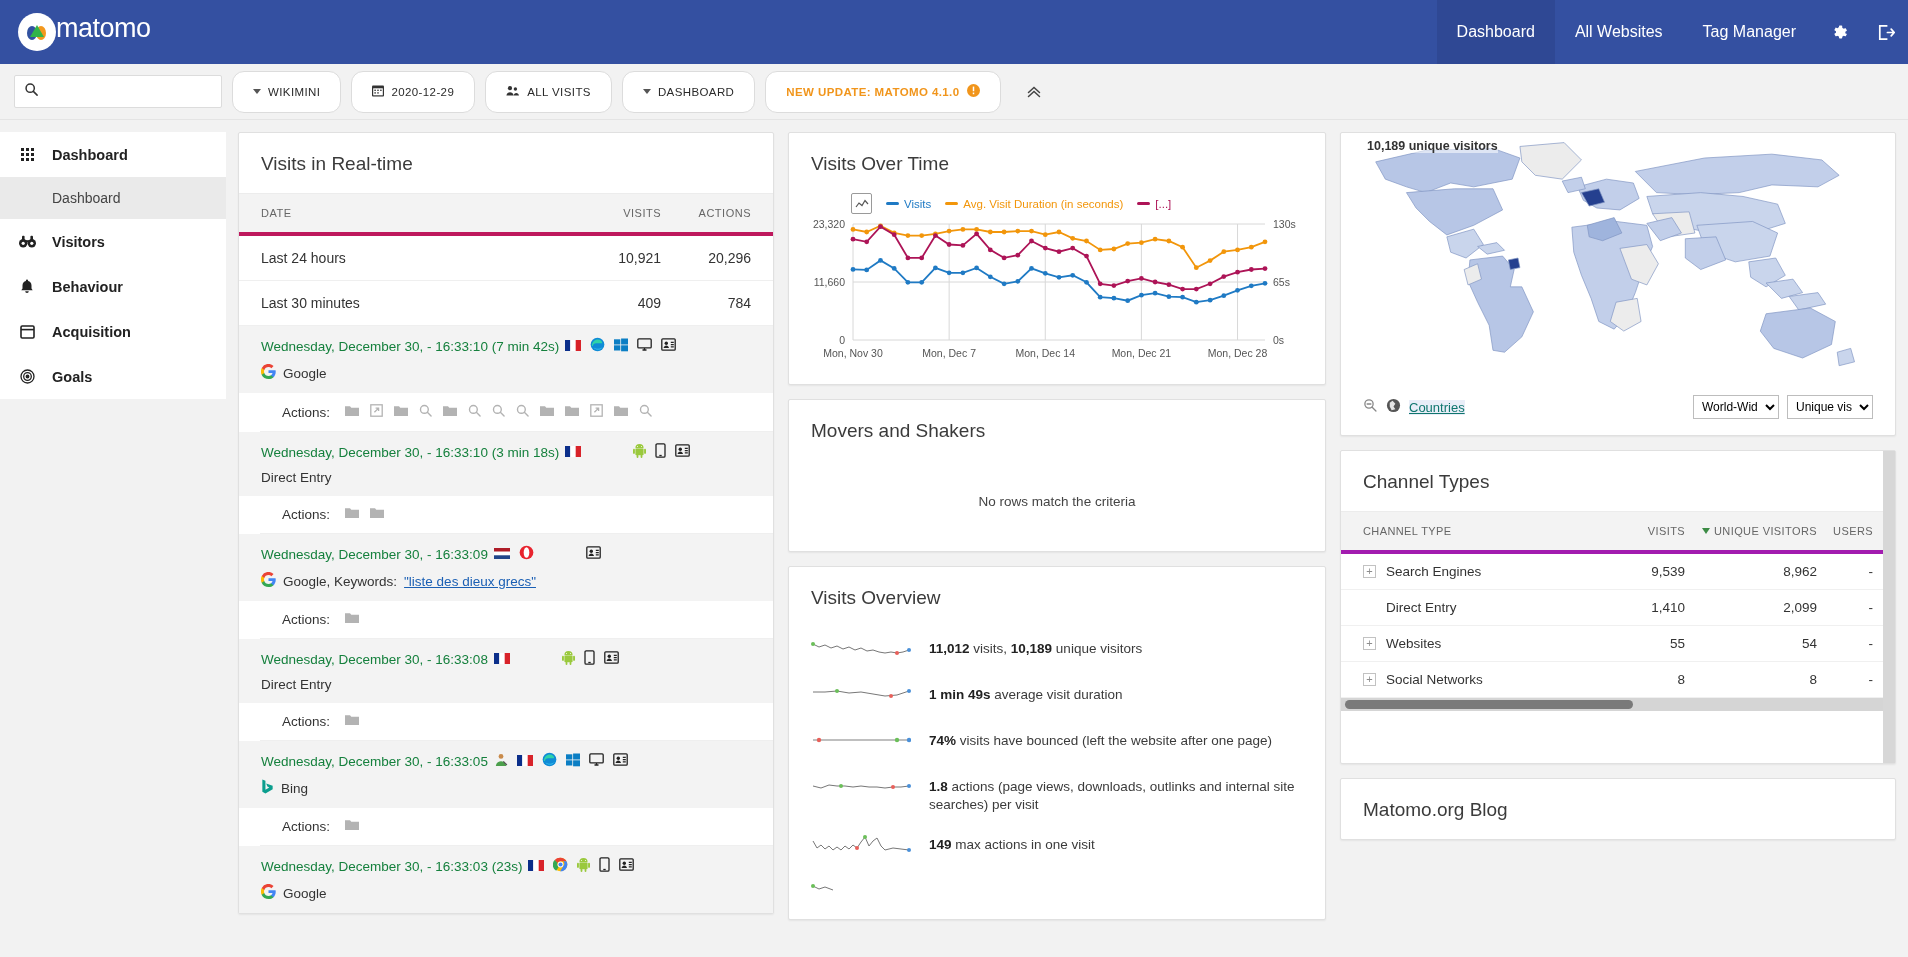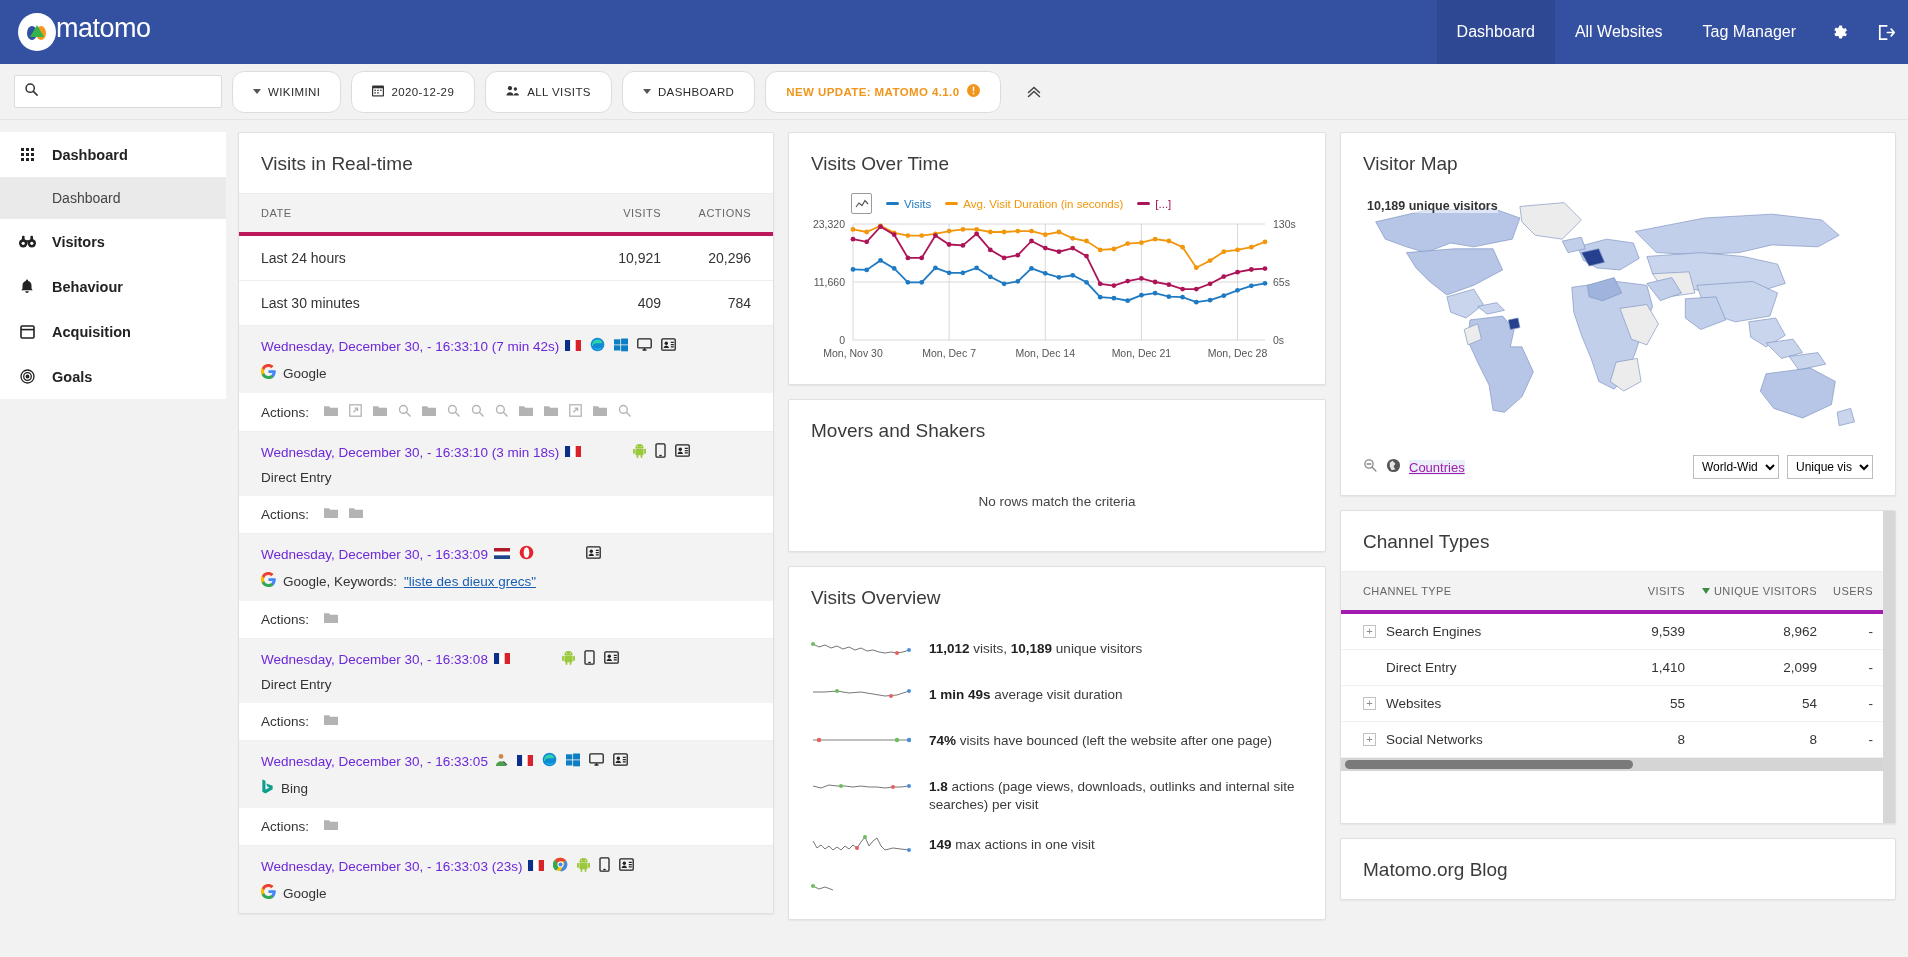--- a/index.html
+++ b/index.html
@@ -117,31 +117,31 @@
   .rt-head .c3 { width: 90px; text-align: right; }
   .rt-row {
     display: flex; padding: 14px 22px; font-size: 14px; color: #333;
     border-bottom: 1px solid #efefef;
   }
   .rt-row .c1 { flex: 1; }
   .rt-row .c2 { width: 110px; text-align: right; }
   .rt-row .c3 { width: 90px; text-align: right; }
 
   .visit-entry { background: #f3f3f3; padding: 11px 22px 11px 22px; }
-  .visit-line1 { display: flex; align-items: center; font-size: 13.5px; color: #6d28d9; gap: 2px; }
+  .visit-line1 { display: flex; align-items: center; font-size: 13.5px; color: #15803d; gap: 2px; }
   .visit-line1 .tstamp { white-space: nowrap; }
   .visit-icons { display: flex; align-items: center; gap: 9px; margin-left: 4px; }
   .visit-line2 {
     display: flex; align-items: center; gap: 7px;
     font-size: 13.5px; color: #333; margin-top: 9px;
   }
   .visit-line2 a { color: #1a5fb4; text-decoration: underline; }
   .actions-row {
     background: #fff; padding: 11px 22px; display: flex; align-items: center;
-    gap: 11px; font-size: 13.5px; color: #333; border-bottom: 1px solid #efefef;
+    gap: 11px; font-size: 13.5px; color: #333; border-bottom: 1px solid #efefef; margin-left: 21px;
   }
   .actions-row .lbl { margin-right: 4px; }
   .spacer-gap { width: 34px; }
 
   
   .chart-area { padding: 0 18px 14px 12px; }
   .legend { display: flex; align-items: center; gap: 14px; padding-left: 50px; margin-bottom: 4px; }
   .legend-toggle {
     width: 21px; height: 21px; border: 1px solid #9a9a9a; border-radius: 2px;
     display: flex; align-items: center; justify-content: center; background: #fff;
@@ -159,21 +159,21 @@
 
   
   .map-wrap { position: relative; padding: 0 14px; }
   .map-label {
     position: absolute; left: 26px; top: 6px; font-size: 12.5px;
     font-weight: bold; color: #333; z-index: 3; background: rgba(255,255,255,.55);
   }
   .map-footer {
     display: flex; align-items: center; padding: 8px 22px 16px 22px; gap: 8px;
   }
-  .map-footer .cnt-link { color: #a21caf; font-size: 13px; background:#e9eef8;text-align:right; }
+  .map-footer .cnt-link { color: #0f766e; font-size: 13px; background:#e9eef8;text-align:right; }
   .map-selects { margin-left: auto; display: flex; gap: 8px; }
   .map-selects select {
     font-family: "Liberation Sans", sans-serif; font-size: 12px;
     padding: 3px 4px; border: 1px solid #bdbdbd; background: #fff; width: 86px;
   }
 
   
   .ct-head {
     display: flex; background: #f3f3f3; border-top: 1px solid #ececec;
     border-bottom: 4px solid #a21caf; font-size: 11px; letter-spacing: .4px;
@@ -1005,21 +1005,20 @@
                 <circle cx="2" cy="4" r="2" fill="#6bbf59"></circle>
               </svg>
           </span>
         </div>
       </div>
     </div>
 
     <div class="col col3">
 
       <div class="widget">
-        <div class="widget-title">Visitor Map</div>
         <div class="map-wrap">
           <span class="map-label">10,189 unique visitors</span>
           <svg width="100%" height="250" viewBox="0 0 540 260">
 
             <g stroke="#7f94c2" stroke-width="0.7">
 
               <path d="M18 30 L70 18 L140 16 L168 26 L160 48 L120 56 L96 52 L70 62 L50 56 L28 48 Z" fill="#b7c6e6"></path>
               <path d="M50 62 L100 58 L140 58 L150 80 L120 96 L92 106 L74 92 L60 78 Z" fill="#b7c6e6"></path>
               <path d="M92 108 L120 100 L130 116 L112 130 L96 124 Z" fill="#c9d5ec"></path>
 

